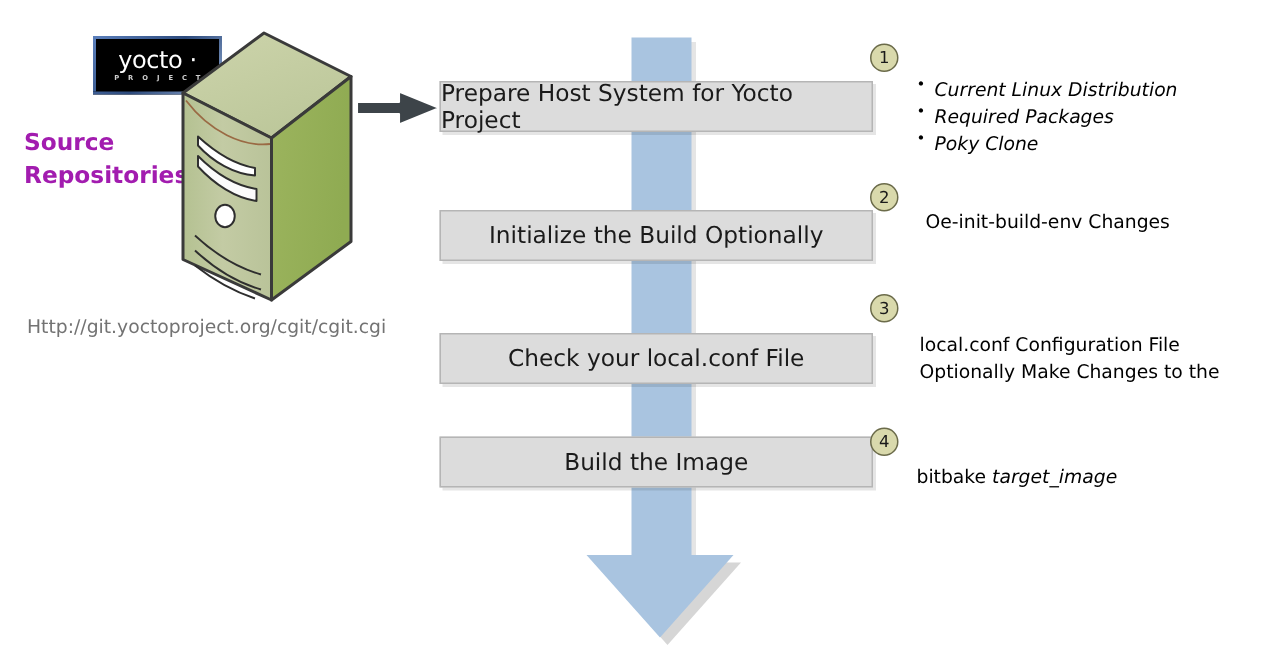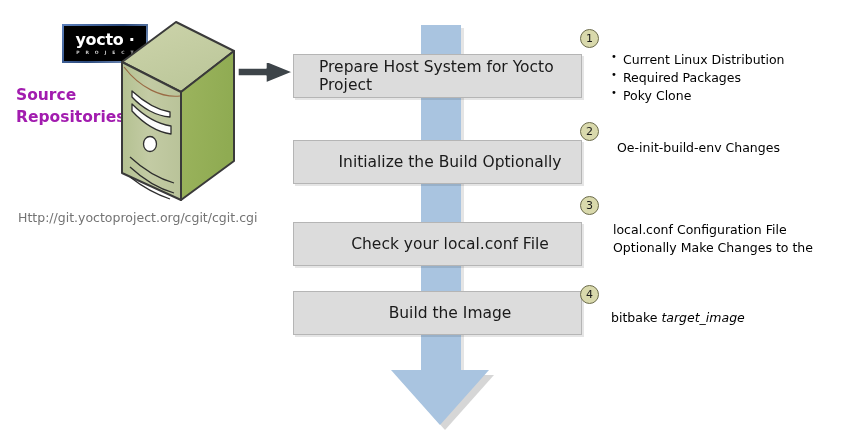--- a/index.html
+++ b/index.html
@@ -30,21 +30,21 @@
     display: flex;
     flex-direction: column;
     align-items: center;
     justify-content: center;
     line-height: 1;
   }
   .yocto-word {
     color: #ffffff;
     font-size: 16px;
     letter-spacing: -0.3px;
-    font-weight: 700;
+    font-weight: 400;
     font-family: "DejaVu Sans", sans-serif;
   }
   .yocto-sub {
     color: #cfcfcf;
     font-size: 4.5px;
     letter-spacing: 2.2px;
     margin-top: 3px;
     margin-left: 2px;
     font-weight: 700;
   }
@@ -93,31 +93,30 @@
     width: 0;
     height: 0;
   }
   .flow-arrow svg { display: block; }
 
   
   .pbox {
     position: absolute;
     left: 293px;
     width: 289px;
-    height: 44px;
+    height: 34px;
     background: #dcdcdc;
     border: 1px solid #b5b5b5;
     box-sizing: border-box;
     display: flex;
     align-items: center;
     justify-content: center;
     font-size: 15.5px;
     color: #1a1a1a;
     box-shadow: 2px 2px 0 rgba(0,0,0,0.10);
-    padding-left: 25px;
   }
   .pbox-1 { top: 54px; }
   .pbox-2 { top: 140px; }
   .pbox-3 { top: 222px; }
   .pbox-4 { top: 291px; }
 
   
   .in-arrow {
     position: absolute;
     left: 238px;
@@ -161,20 +160,21 @@
 
   .bullet-list {
     list-style: none;
     margin: 0;
     padding: 0;
   }
   .bullet-list li {
     position: relative;
     padding-left: 12px;
     white-space: nowrap;
+    font-style: italic;
   }
   .bullet-list li::before {
     content: "\2022";
     position: absolute;
     left: 0;
     top: -1px;
     font-size: 10px;
   }
   .note-line { white-space: nowrap; }
   .ital { font-style: italic; }

